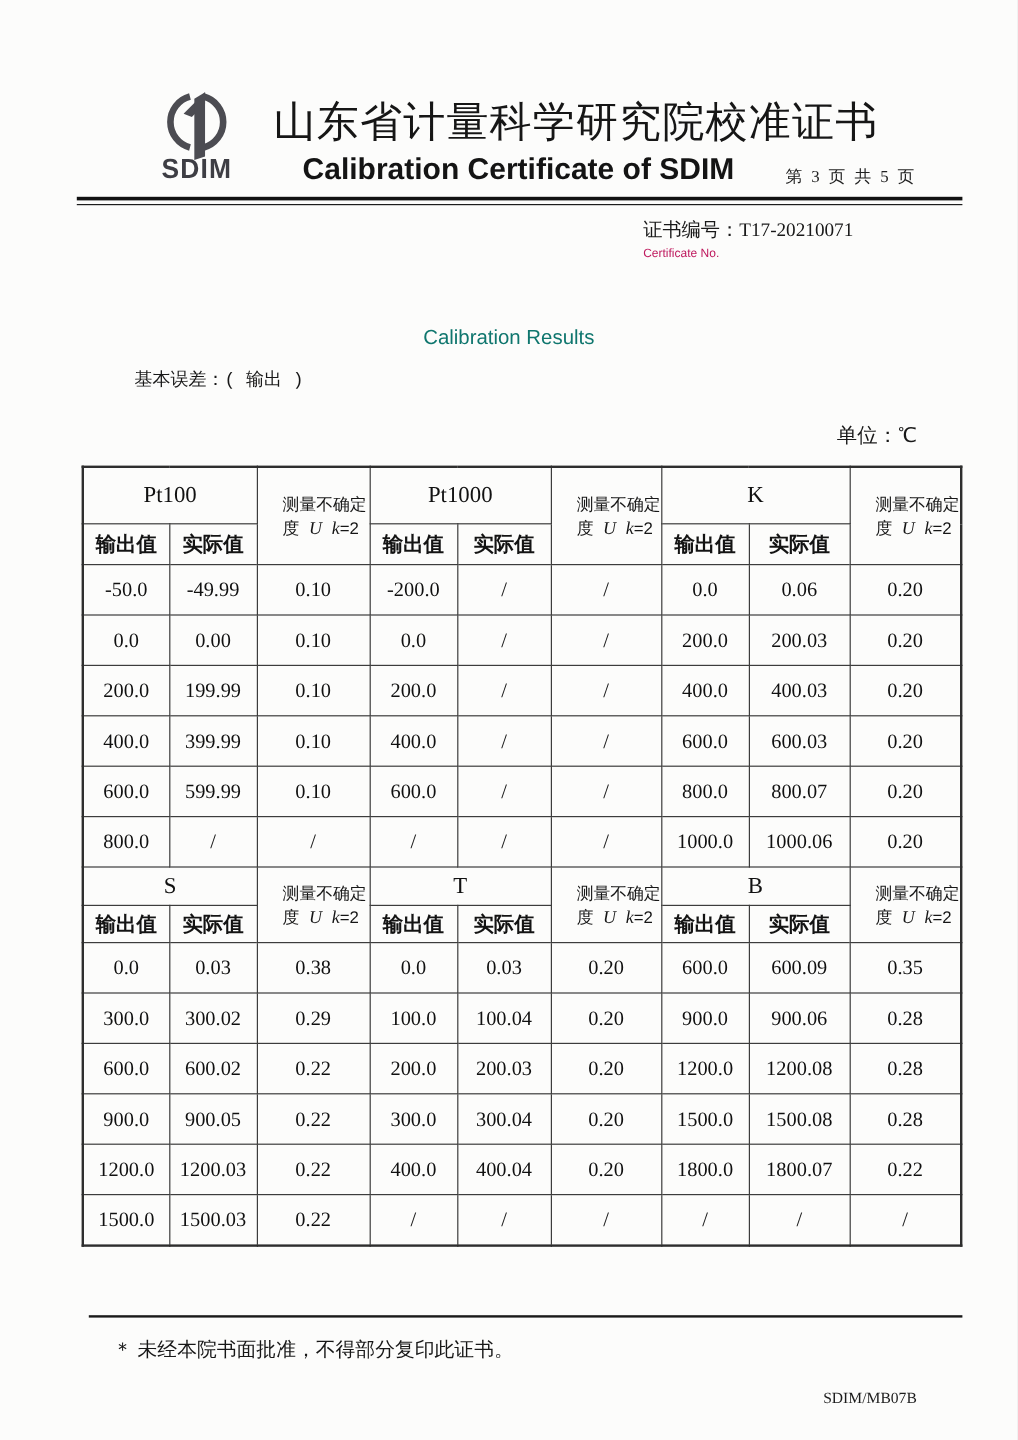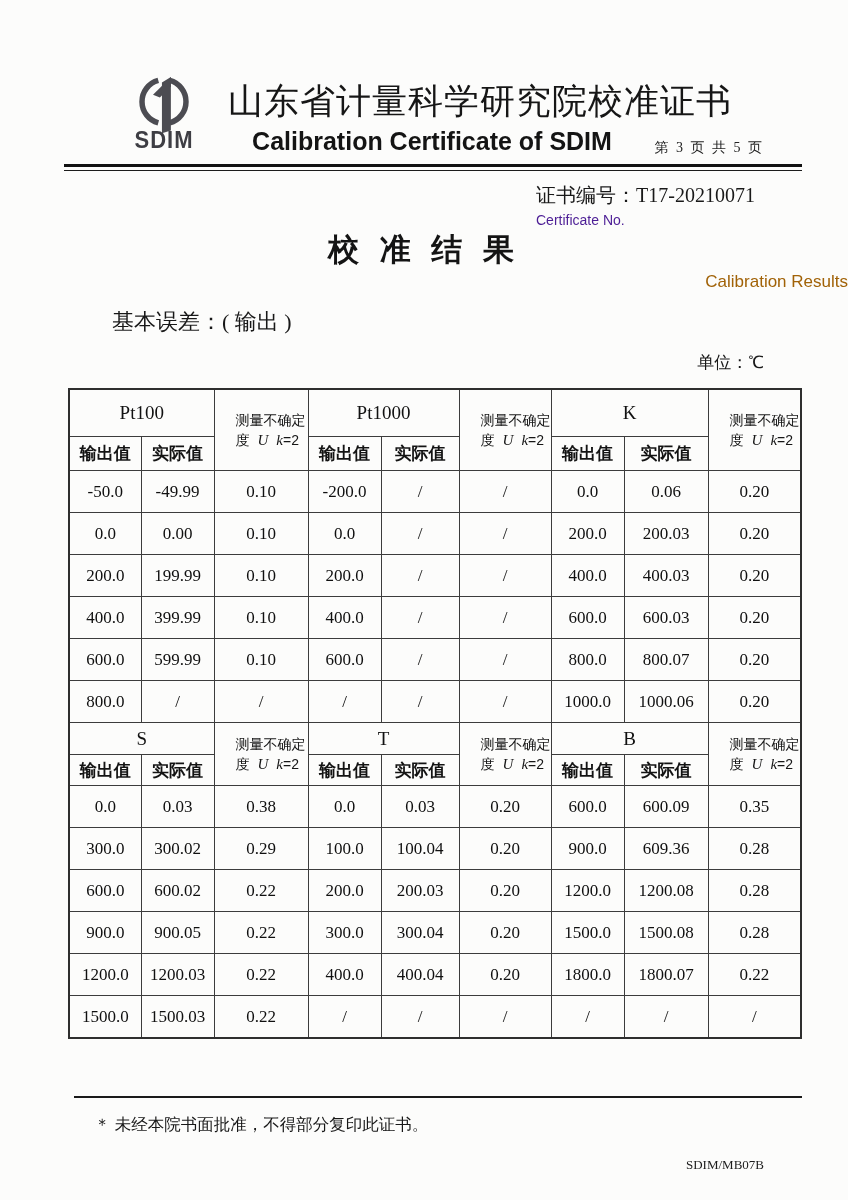--- a/index.html
+++ b/index.html
@@ -20,30 +20,30 @@
   .title-cn{position:absolute;left:205px;top:78px;width:550px;text-align:center;
     font-size:35px;font-weight:normal;letter-spacing:1px;color:#161616;
     font-family:"Liberation Serif", serif;}
   .title-en{position:absolute;left:212px;top:127px;width:440px;text-align:center;
     font-family:"Liberation Sans", sans-serif;font-weight:bold;font-size:25px;color:#141414;}
   .page-info{position:absolute;right:84px;top:139px;font-size:14px;letter-spacing:2px;color:#222;}
   .rule{position:absolute;left:64px;right:46px;top:164px;height:3px;
     border-top:3px solid #121212;border-bottom:1px solid #1c1c1c;}
   
   .cert{position:absolute;left:536px;top:182px;}
-  .cert-line{font-size:20px;color:#191919;}
-  .cert-sub{font-family:"Liberation Sans", sans-serif;font-size:14px;color:#4c1d95;margin-top:3px;}
+  .cert-line{font-size:16px;color:#191919;}
+  .cert-sub{font-family:"Liberation Sans", sans-serif;font-size:10px;color:#be185d;margin-top:3px;}
   
   .results-cn{position:absolute;left:0;top:229px;width:100%;text-align:center;
     font-family:"Liberation Sans", sans-serif;font-weight:bold;font-size:31px;
     letter-spacing:6px;color:#141414;}
-  .results-en{position:absolute;left:0;top:272px;width:100%;text-align:right;
-    font-family:"Liberation Sans", sans-serif;font-size:17px;color:#a16207;}
+  .results-en{position:absolute;left:0;top:272px;width:100%;text-align:center;
+    font-family:"Liberation Sans", sans-serif;font-size:17px;color:#0f766e;}
   .subsection{position:absolute;left:112px;top:307px;
-    font-family:Liberation Serif, serif;font-size:22px;color:#181818;}
+    font-family:Liberation Mono, monospace;font-size:15px;color:#181818;}
   .unit{position:absolute;right:84px;top:351px;
     font-family:"Liberation Sans", sans-serif;font-size:17px;color:#181818;}
   
   .table-wrap{position:absolute;left:68px;top:388px;width:732px;}
   table{border-collapse:collapse;table-layout:fixed;width:732px;border:2px solid #2e2e2e;}
   th,td{border:1px solid #3c3c3c;text-align:center;vertical-align:middle;
     padding:0;overflow:hidden;}
   th.group{height:46px;font-family:"Liberation Serif", serif;font-weight:normal;
     font-size:19px;color:#111;}
   tr.s2 th.group{height:31px;}
@@ -86,21 +86,20 @@
   <div class="page-info">第 3 页 共 5 页</div>
   <div class="rule"></div>
 
   <div class="cert">
     <div class="cert-line">
       <span>证书编号：</span><span>T17-20210071</span>
     </div>
     <div class="cert-sub">Certificate No.</div>
   </div>
 
-  <div class="results-cn">校 准 结 果</div>
   <div class="results-en">Calibration Results</div>
   <div class="subsection">基本误差：( 输出 )</div>
   <div class="unit">单位：℃</div>
 
   <div class="table-wrap">
     <table>
       <colgroup>
         <col style="width:72px">
           <col style="width:73px">
           <col style="width:94px">
@@ -240,21 +239,21 @@
             <td class="val">0.35</td>
           </tr>
           <tr class="data-row">
             <td class="val">300.0</td>
             <td class="val">300.02</td>
             <td class="val">0.29</td>
             <td class="val">100.0</td>
             <td class="val">100.04</td>
             <td class="val">0.20</td>
             <td class="val">900.0</td>
-            <td class="val">609.36</td>
+            <td class="val">900.06</td>
             <td class="val">0.28</td>
           </tr>
           <tr class="data-row">
             <td class="val">600.0</td>
             <td class="val">600.02</td>
             <td class="val">0.22</td>
             <td class="val">200.0</td>
             <td class="val">200.03</td>
             <td class="val">0.20</td>
             <td class="val">1200.0</td>

